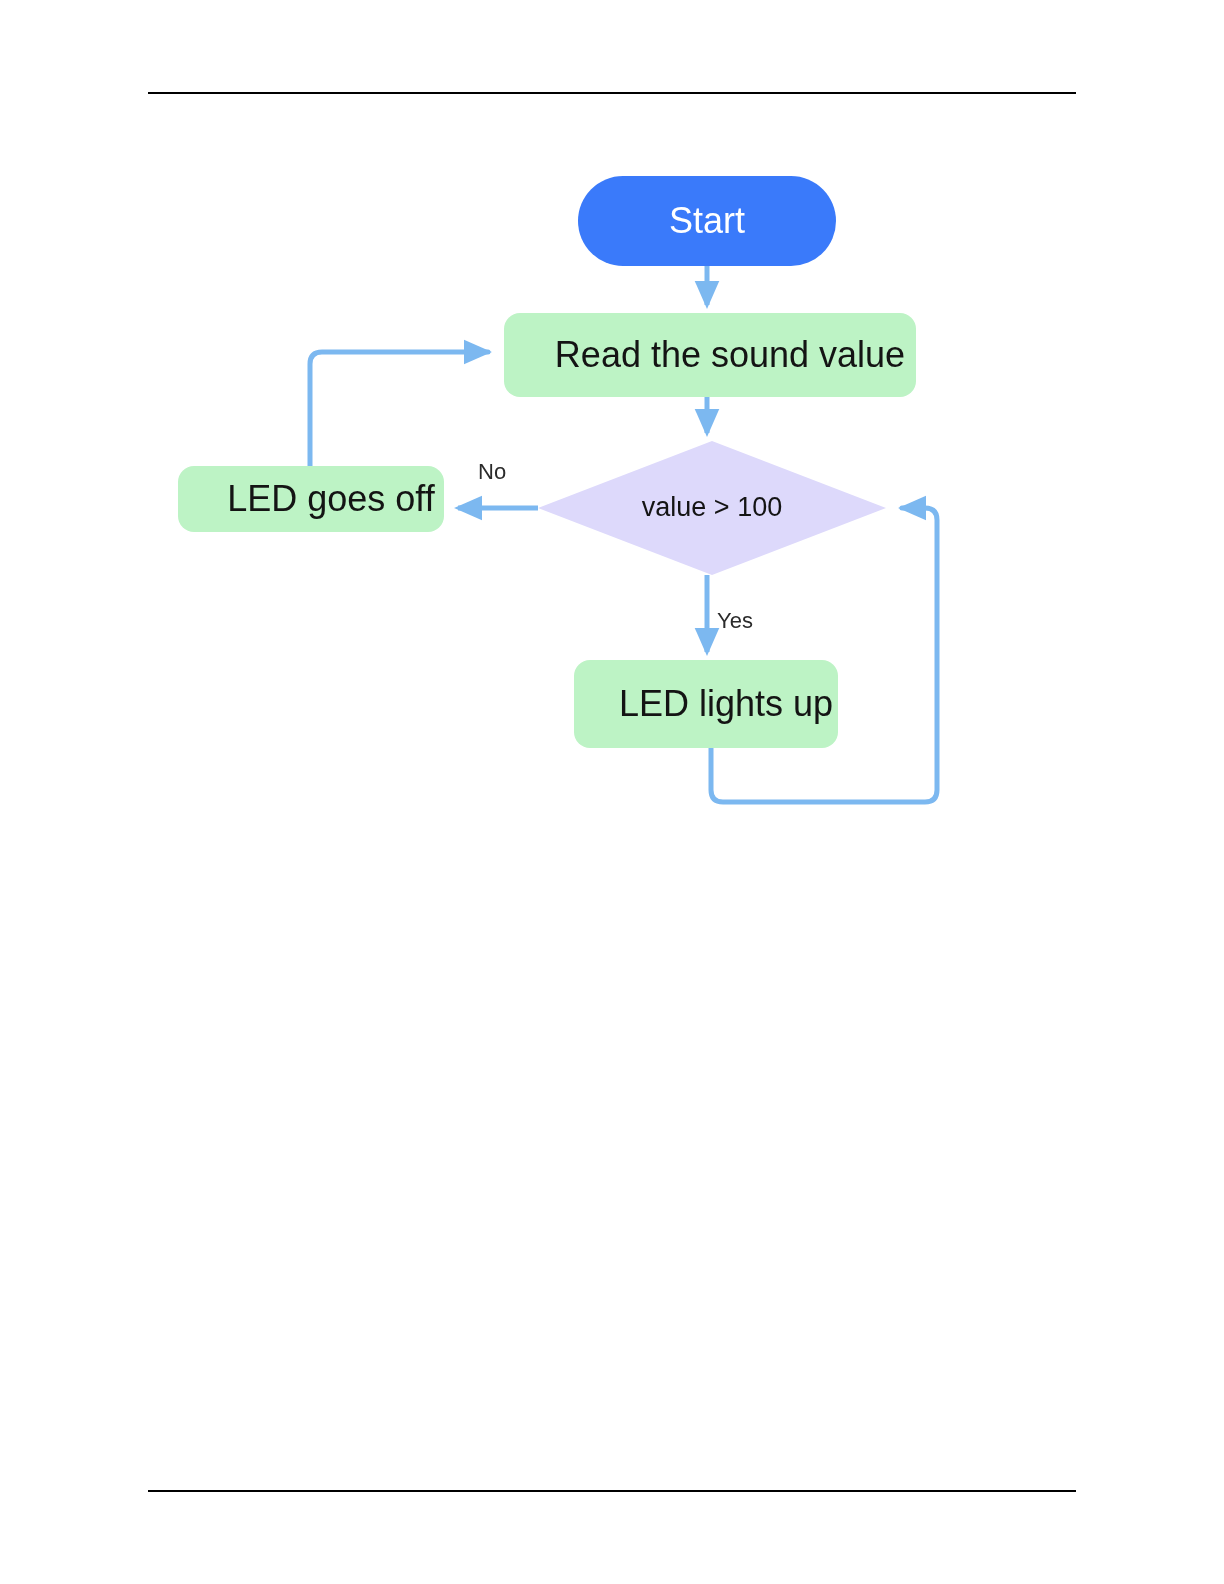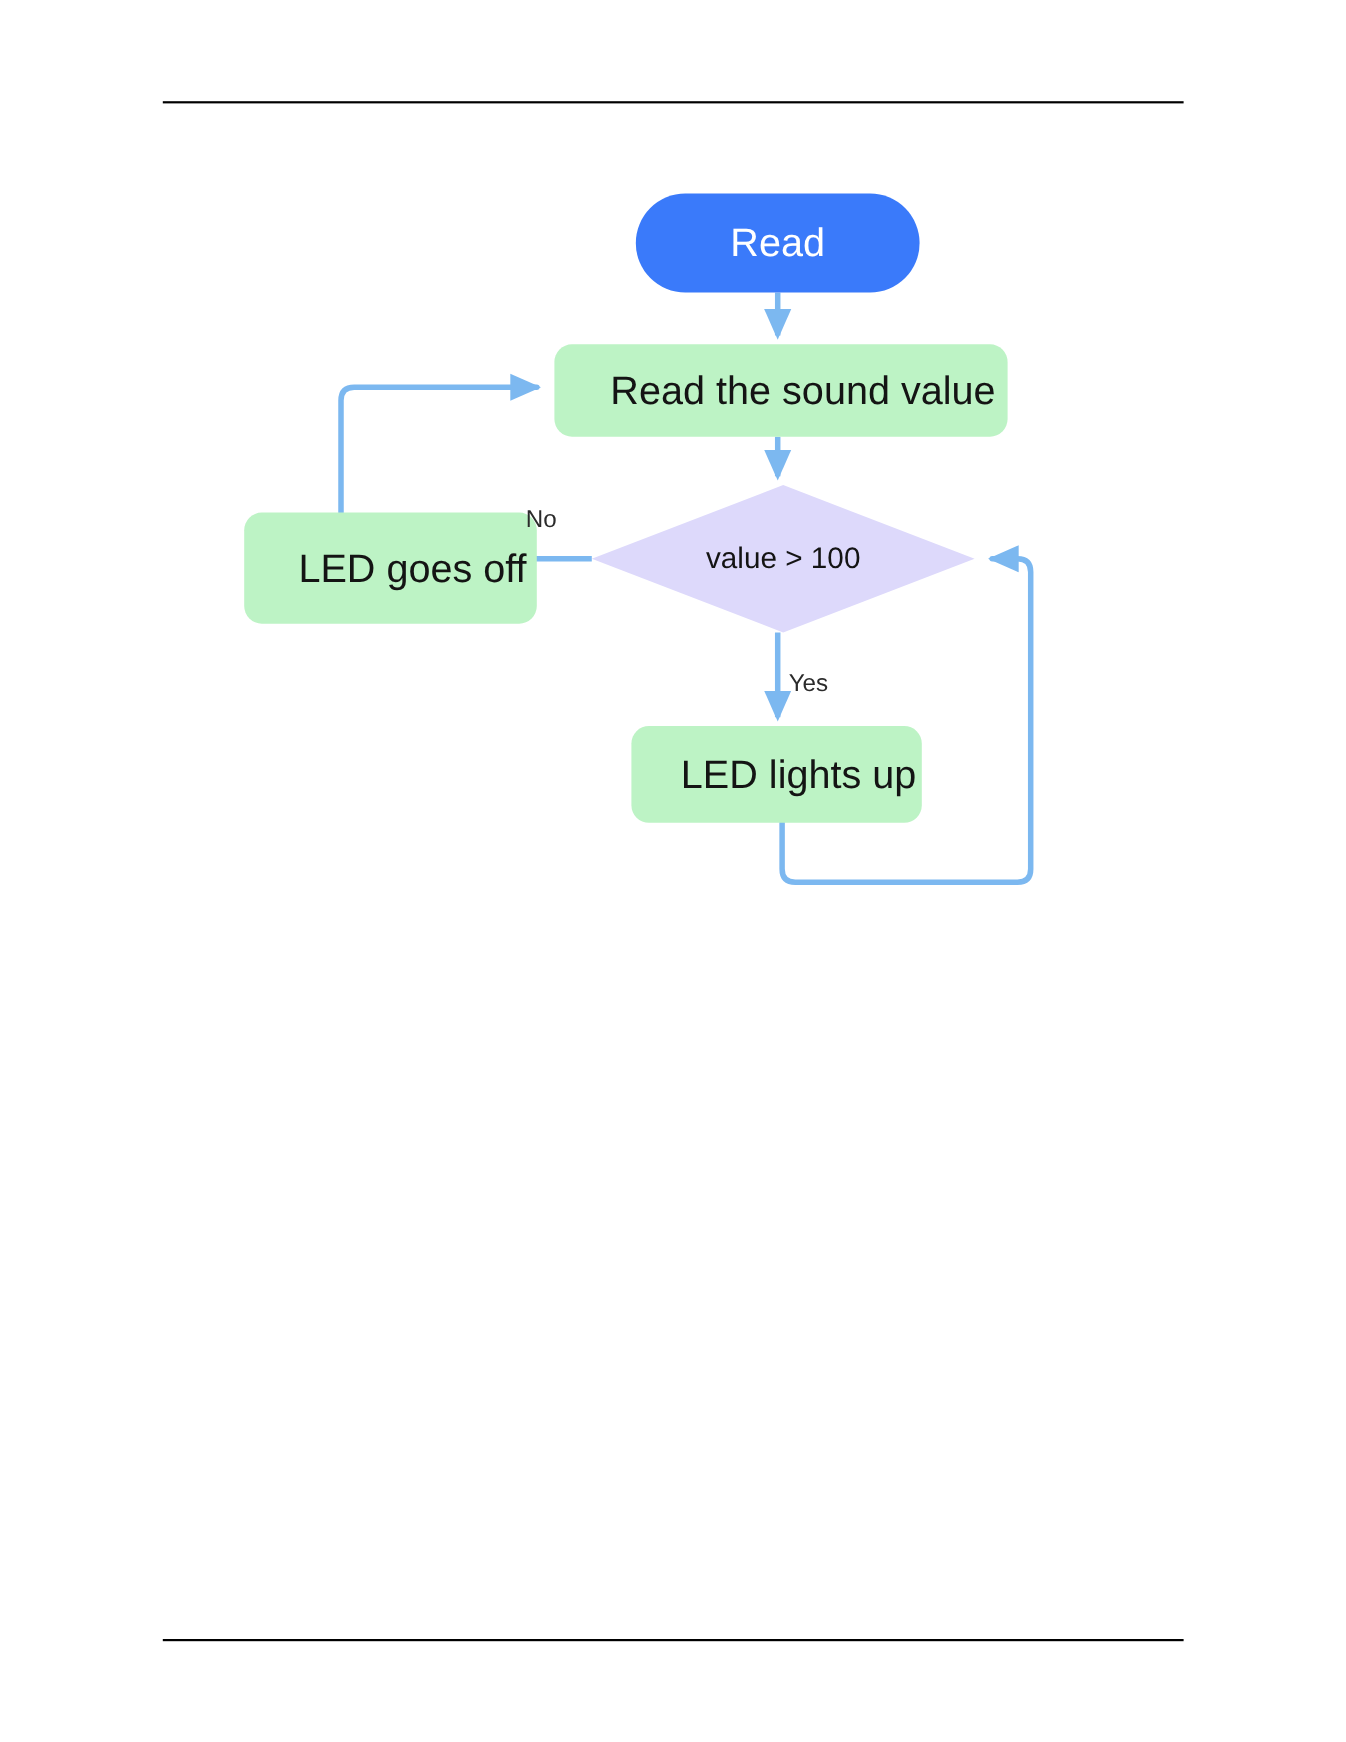--- a/index.html
+++ b/index.html
@@ -69,22 +69,21 @@
     left: 504px;
     top: 313px;
     width: 412px;
     height: 84px;
   }
 
   .node-off {
     left: 178px;
     top: 466px;
     width: 266px;
-    height: 101px;
-    margin-left: 44px;
+    height: 66px;
   }
 
   .node-on {
     left: 574px;
     top: 660px;
     width: 264px;
     height: 88px;
     text-align: right;
   }
 
@@ -132,21 +131,21 @@
   <path d="M 538 508 L 458 508" stroke="#7cb8f0" stroke-width="5" fill="none" marker-end="url(#arrow-blue)"></path>
 
   <path d="M 707 575 L 707 652" stroke="#7cb8f0" stroke-width="5" fill="none" marker-end="url(#arrow-blue)"></path>
 
   <path d="M 310 466 L 310 364 Q 310 352 322 352 L 488 352" stroke="#7cb8f0" stroke-width="5" fill="none" stroke-linecap="round" marker-end="url(#arrow-blue)"></path>
 
   <path d="M 711 748 L 711 790 Q 711 802 723 802 L 925 802 Q 937 802 937 790 L 937 520 Q 937 508 925 508 L 902 508" stroke="#7cb8f0" stroke-width="5" fill="none" stroke-linecap="round" marker-end="url(#arrow-blue)"></path>
 </svg>
 
 <div class="node node-start">
-  <span>Read</span>
+  <span>Start</span>
 </div>
 
 <div class="node node-process node-read">
   <span>Read the sound value</span>
 </div>
 
 <div class="node node-decision">
   <span class="diamond-label">value &gt; 100</span>
 </div>
 

